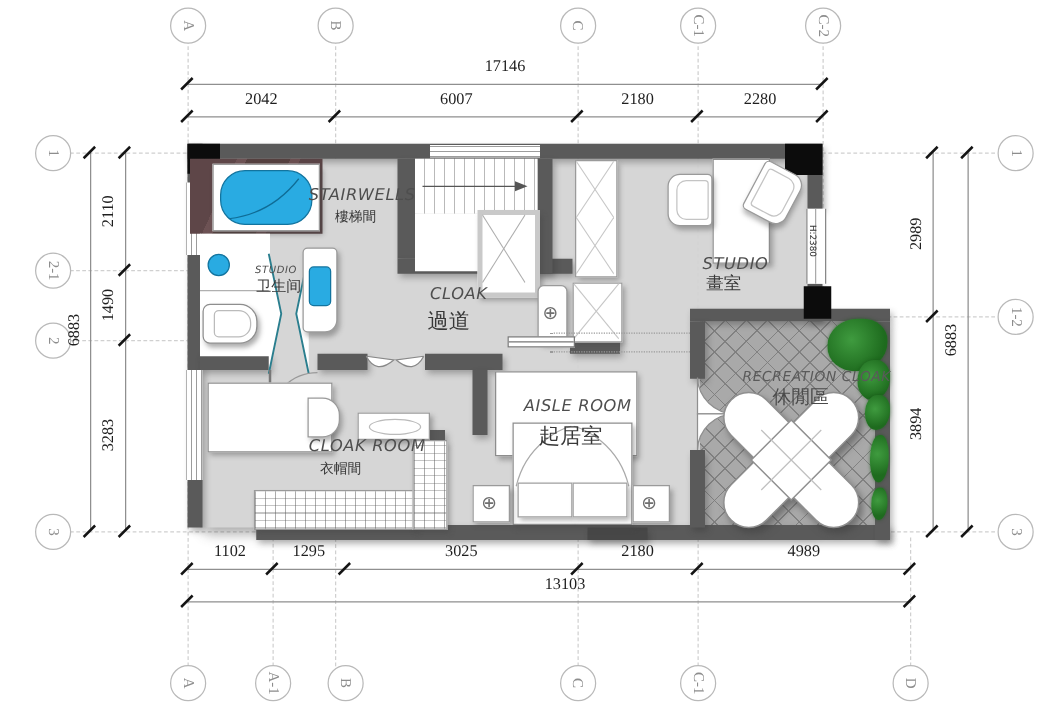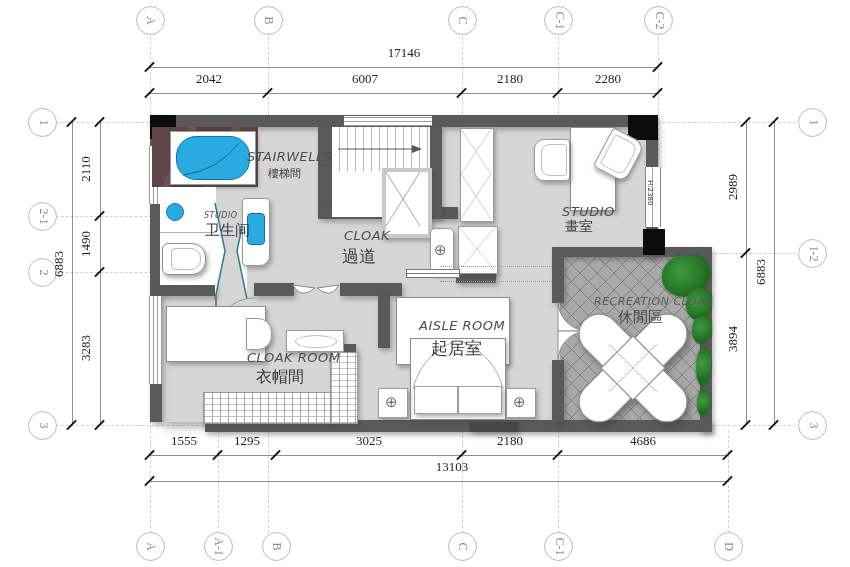--- a/index.html
+++ b/index.html
@@ -129,25 +129,25 @@
       <div class="dimtext" style="left: 365px; top: 79px;">6007</div>
       <div class="dimtext" style="left: 510px; top: 79px;">2180</div>
       <div class="dimtext" style="left: 608px; top: 79px;">2280</div>
       <div class="dline" style="left: 150px; top: 455px; width: 578px; height: 1px;"></div>
       <div class="tick" style="left: 143px; top: 454px;"></div>
       <div class="tick" style="left: 211px; top: 454px;"></div>
       <div class="tick" style="left: 269px; top: 454px;"></div>
       <div class="tick" style="left: 455px; top: 454px;"></div>
       <div class="tick" style="left: 551px; top: 454px;"></div>
       <div class="tick" style="left: 721px; top: 454px;"></div>
-      <div class="dimtext" style="left: 184px; top: 441px;">1555</div>
+      <div class="dimtext" style="left: 184px; top: 441px;">1102</div>
       <div class="dimtext" style="left: 247px; top: 441px;">1295</div>
       <div class="dimtext" style="left: 369px; top: 441px;">3025</div>
       <div class="dimtext" style="left: 510px; top: 441px;">2180</div>
-      <div class="dimtext" style="left: 643px; top: 441px;">4686</div>
+      <div class="dimtext" style="left: 643px; top: 441px;">4989</div>
       <div class="dline" style="left: 150px; top: 481px; width: 578px; height: 1px;"></div>
       <div class="tick" style="left: 143px; top: 480px;"></div>
       <div class="tick" style="left: 721px; top: 480px;"></div>
       <div class="dimtext" style="left: 452px; top: 467px;">13103</div>
       <div class="dline" style="left: 100px; top: 122px; width: 1px; height: 303px;"></div>
       <div class="tick" style="left: 93px; top: 121px;"></div>
       <div class="tick" style="left: 93px; top: 215px;"></div>
       <div class="tick" style="left: 93px; top: 271px;"></div>
       <div class="tick" style="left: 93px; top: 424px;"></div>
       <div class="dimtext v" style="left: 86px; top: 169px;">2110</div>
@@ -335,25 +335,25 @@
 
     <div class="plant" style="left:662px;top:255px;width:48px;height:42px"></div>
     <div class="plant" style="left:686px;top:288px;width:26px;height:32px"></div>
     <div class="plant" style="left:692px;top:316px;width:20px;height:28px"></div>
     <div class="plant" style="left:696px;top:348px;width:15px;height:38px"></div>
     <div class="plant" style="left:697px;top:390px;width:13px;height:26px"></div>
 
     <div class="lbl-en" style="left:247px;top:149px;font-size:13px">STAIRWELLS</div>
     <div class="lbl-zh" style="left:268px;top:166px;font-size:11px">樓梯間</div>
     <div class="lbl-en" style="left:204px;top:211px;font-size:8px">STUDIO</div>
-    <div class="lbl-zh" style="left:205px;top:221px;font-size:15px">卫生间</div>
+    <div class="lbl-zh" style="left:205px;top:221px;font-size:12px">卫生间</div>
     <div class="lbl-en" style="left:344px;top:228px;font-size:13px">CLOAK</div>
     <div class="lbl-zh" style="left:342px;top:245px;font-size:17px">過道</div>
     <div class="lbl-en" style="left:562px;top:204px;font-size:13px">STUDIO</div>
     <div class="lbl-zh" style="left:565px;top:218px;font-size:14px">畫室</div>
     <div class="lbl-en" style="left:419px;top:318px;font-size:13px">AISLE ROOM</div>
     <div class="lbl-zh" style="left:431px;top:337px;font-size:17px">起居室</div>
     <div class="lbl-en" style="left:247px;top:350px;font-size:13px">CLOAK ROOM</div>
-    <div class="lbl-zh" style="left:256px;top:367px;font-size:16px">衣帽間</div>
+    <div class="lbl-zh" style="left:256px;top:367px;font-size:11px">衣帽間</div>
     <div class="lbl-en" style="left:594px;top:295px;font-size:11px;color:#5a5a5a">RECREATION CLOAK</div>
     <div class="lbl-zh" style="left:618px;top:308px;font-size:15px;color:#4a4a4a">休閒區</div>
   </div>
 </div>
 
 </body></html>

